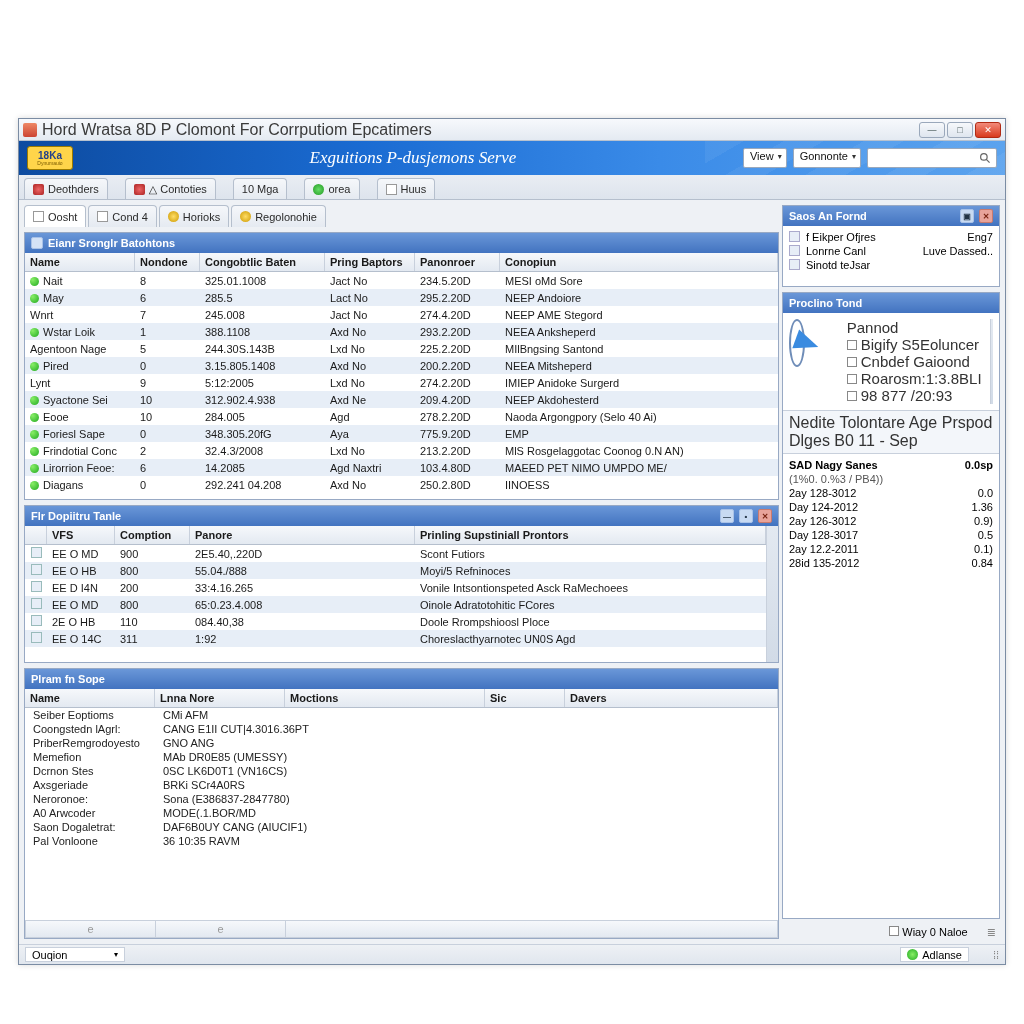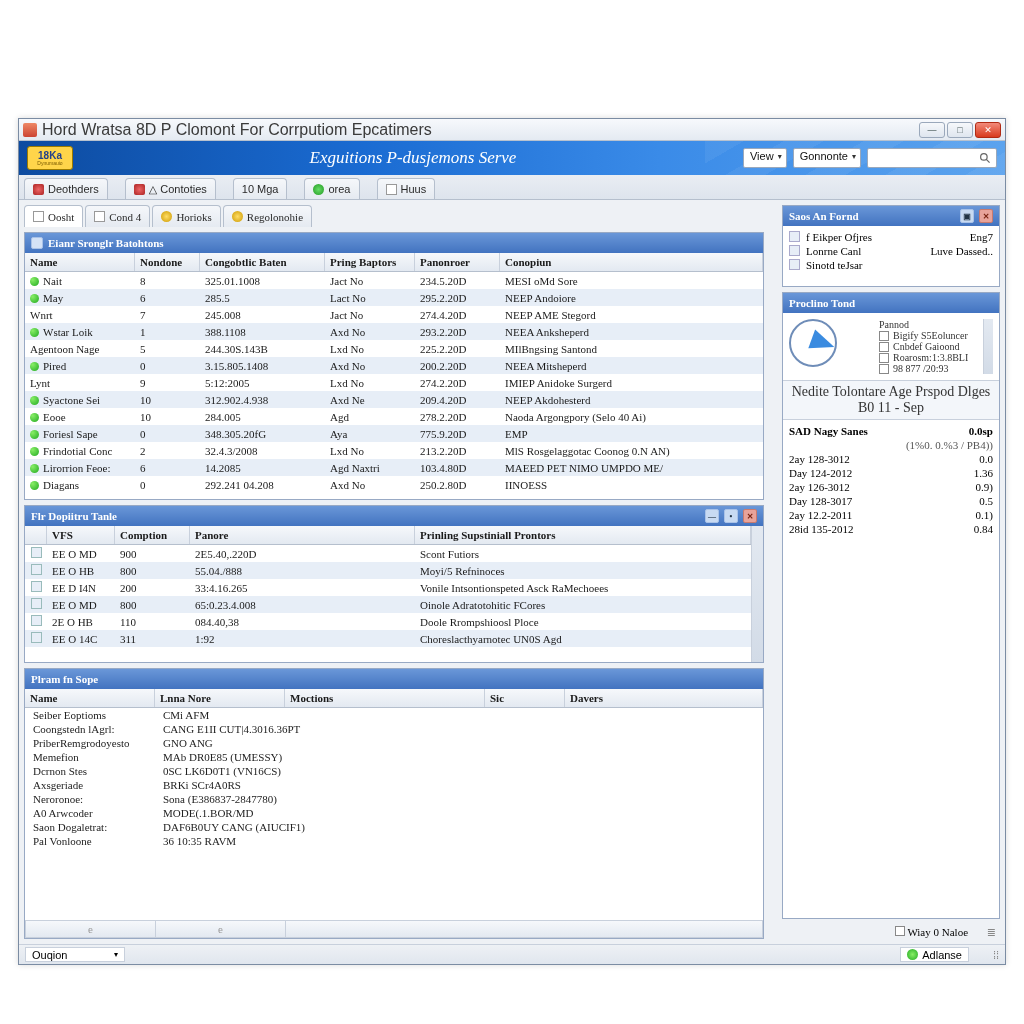--- a/index.html
+++ b/index.html
@@ -24,21 +24,21 @@
 .combo .arr { font-size: 8px; color: #333; }
 .searchbox { width: 130px; height: 20px; background: #fff; border: 1px solid #9aa8bb; border-radius: 2px; display: flex; align-items: center; justify-content: flex-end; padding-right: 4px; }
 .searchbox svg { width: 13px; height: 13px; }
 .tabstrip { height: 25px; background: linear-gradient(#e9edf3,#dde4ed); border-bottom: 1px solid #b5bfcd; display: flex; align-items: flex-end; padding: 0 5px; gap: 17px; }
 .tab { height: 21px; border: 1px solid #b5bfcd; border-bottom: none; border-radius: 4px 4px 0 0; background: linear-gradient(#f5f7fa,#e5eaf1); padding: 0 8px; display: flex; align-items: center; gap: 4px; font-size: 11px; color: #2a2a2a; }
 .tab .ticon { width: 11px; height: 11px; }
 .tab .ticon.red   { background: radial-gradient(circle,#e66,#a22); border-radius: 2px; }
 .tab .ticon.yellow{ background: radial-gradient(circle,#fd6,#c90); border-radius: 50%; }
 .tab .ticon.green { background: radial-gradient(circle,#6d6,#292); border-radius: 50%; }
 .tab .ticon.page  { background: #fff; border: 1px solid #999; }
-.workarea { flex: 1; display: flex; padding: 5px; gap: 18px; overflow: hidden; font-family: Liberation Serif, serif; }
+.workarea { flex: 1; display: flex; padding: 5px; gap: 3px; overflow: hidden; }
 .maincol { flex: 1; display: flex; flex-direction: column; gap: 5px; overflow: hidden; }
 .subtabs { height: 22px; display: flex; gap: 2px; }
 .subtabs .tab { height: 22px; }
 .subtabs .tab.active { background: #fff; }
 .panel { border: 1px solid #98a9c4; background: #fff; display: flex; flex-direction: column; overflow: hidden; }
 .panel-head { height: 20px; background: linear-gradient(#6a97d8,#4273c0); color: #fff; font-weight: bold; font-size: 11px; display: flex; align-items: center; padding: 0 6px; gap: 5px; }
 .panel-head .spacer { flex: 1; }
 .panel-head .pbtn { width: 14px; height: 14px; border: 1px solid #a9c2e8; background: #c8daf2; border-radius: 2px; display: flex; align-items: center; justify-content: center; font-size: 8px; color: #234; }
 .panel-head .pbtn.close { background: #e8a39a; border-color: #c97a6e; color: #721; }
 .panel-head .hicon { width: 12px; height: 12px; background: #d4e2f6; border: 1px solid #a9c2e8; border-radius: 2px; }
@@ -66,24 +66,24 @@
 .statlist .srow2 { display: flex; padding: 1px 6px; }
 .statlist .srow2 .a { flex: 1; }
 .statusbar { height: 20px; background: linear-gradient(#eef1f5,#e0e6ee); border-top: 1px solid #c8d0dc; display: flex; align-items: center; padding: 0 6px; font-size: 11px; }
 .statusbar .seg { border: 1px solid #c8d0dc; background: #fff; height: 15px; display: flex; align-items: center; padding: 0 6px; }
 .statusbar .grow { flex: 1; }
 .statusbar .sicon { width: 11px; height: 11px; background: radial-gradient(circle,#8e6,#2a2); border-radius: 50%; }
 .graybar { height: 18px; border: 1px solid #c8d0dc; background: linear-gradient(#f6f8fb,#e3e9f1); display: flex; }
 .graybar .blk { border-right: 1px solid #c8d0dc; width: 130px; text-align: center; padding-top: 2px; color: #999; }
 .scroll-ind { width:12px; background:linear-gradient(#e3e9f1,#d2dbe7); border-left:1px solid #c8d0dc; }
 .statbox { display:flex; gap:8px; padding:6px; align-items:flex-start; }
-.statbox .lines { flex:1; font-size:10px; color:#333;margin-left:34px; }
+.statbox .lines { flex:1; font-size:15px; color:#333;margin-left:34px; }
 .statbox .lines div { display:flex; gap:4px; align-items:center; }
 .ck { width:10px; height:10px; border:1px solid #888; background:#fff; display:inline-block; }
-.bann-sub { font-size:14px; color:#333; border-top:1px solid #c8d0dc; border-bottom:1px solid #c8d0dc; padding:3px 6px; background:#f3f6fa;text-align:center; }
+.bann-sub { font-size:16px; color:#333; border-top:1px solid #c8d0dc; border-bottom:1px solid #c8d0dc; padding:3px 6px; background:#f3f6fa; }
 </style>
 </head>
 <body>
 
 <div class="window">
   <div class="titlebar">
     <div class="app-icon"></div>
     <div class="title">Hord Wratsa 8D P Clomont For Corrputiom Epcatimers</div>
     <div class="winbtns">
       <div class="winbtn">—</div>
@@ -462,21 +462,21 @@
               </div>
             </div>
           <div class="scroll-ind" style="width:10px;align-self:stretch"></div>
         </div>
         <div class="bann-sub">Nedite Tolontare Age Prspod Dlges B0 11 - Sep</div>
         <div class="statlist" id="sstats" style="padding-top:4px">
             <div class="srow2" style="font-weight: bold;">
               <span class="a">SAD Nagy Sanes</span>
               <span>0.0sp</span>
             </div>
-            <div class="srow2" style="color: rgb(85, 85, 85);">
+            <div class="srow2" style="color: rgb(85, 85, 85); flex-direction: column;">
               <span class="a"></span>
               <span>(1%0. 0.%3 / PB4))</span>
             </div>
             <div class="srow2">
               <span class="a">2ay 128-3012</span>
               <span>0.0</span>
             </div>
             <div class="srow2">
               <span class="a">Day 124-2012</span>
               <span>1.36</span>

